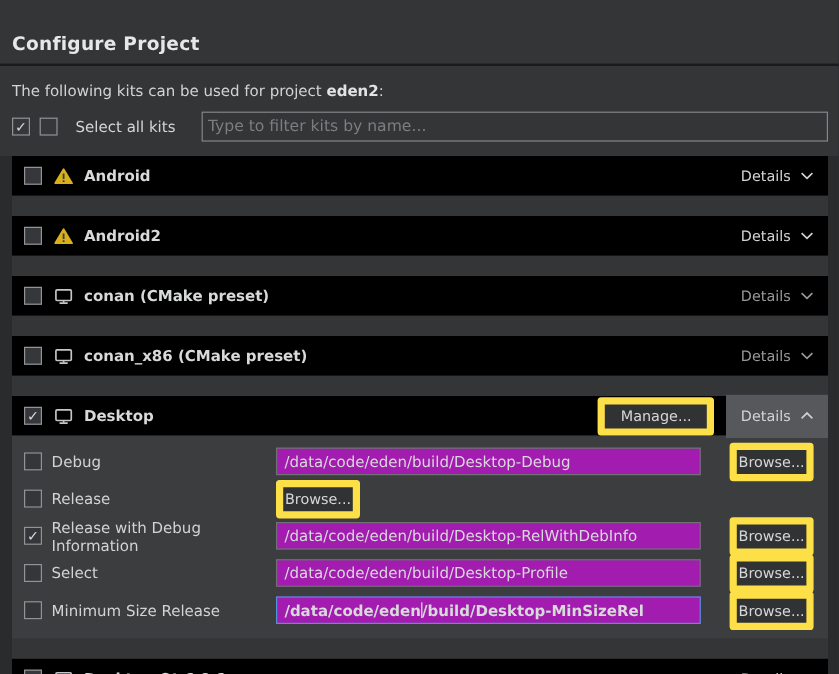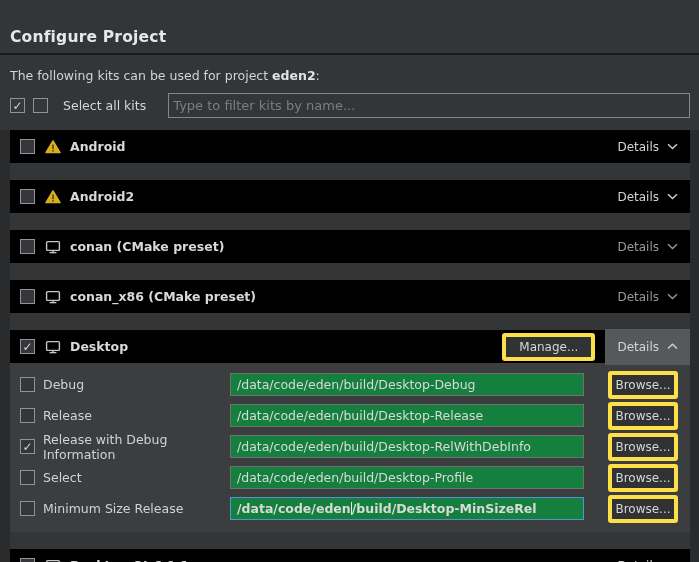--- a/index.html
+++ b/index.html
@@ -37,42 +37,42 @@
   .kit-list { background:#333537; margin:0 9px 0 10px; padding-bottom:2px; }
   .kit-card { margin-bottom:17px; }
   .kit-header {
     height:33px; background:#000000; display:flex; align-items:center;
     padding-left:10px;
   }
   .kit-icon { margin:0 9px 0 10px; display:inline-flex; flex:0 0 auto; }
   .kit-name { font-size:12.5px; font-weight:bold; color:#d8d9da; }
   .spacer { flex:1; }
   .btn {
-    background:#303234; border:4px solid #fde047; border-radius:3px;
+    background:#303234; border:6px solid #fde047; border-radius:3px;
     color:#d6d7d8; font-size:12px; padding:3px 13px; cursor:pointer;
     font-family:"DejaVu Sans","Liberation Sans",sans-serif; white-space:nowrap;
   }
   .manage-btn { margin-right:10px; }
   .details-toggle {
     height:100%; display:flex; align-items:center; gap:8px;
     padding:18px 12px; cursor:pointer; flex:0 0 auto;
   }
   .details-toggle .details-label { font-size:12px; color:#d2d3d4; }
   .details-toggle.disabled .details-label { color:#96989a; }
   .details-toggle.disabled { cursor:default; }
   .details-toggle.disabled svg { color:#96989a; }
   .details-toggle svg { color:#cfd0d1; display:block; }
   .details-toggle.active { background:#56585b; }
 
   .kit-body { background:#3b3d3f; padding:6px 12px 8px 10px; }
   .config-row { height:31px; display:flex; align-items:center; }
   .config-row .checkbox { background:#34363a; }
   .config-label { font-size:12.5px; color:#d2d3d4; margin-left:8px; flex:0 0 187px; }
   .path-input {
-    flex:1; height:23px; background:#15803d; border:1px solid #6f7173;
+    flex:1; height:23px; background:#a21caf; border:1px solid #6f7173;
     color:#d8d9da; font-size:12.5px; line-height:21px; padding:0 6px;
     margin-right:24px; white-space:nowrap; overflow:hidden; cursor:text;
   }
   .path-input.focused { border-color:#4f94d6;font-weight:bold; }
   .caret {
     display:inline-block; width:1px; height:13px; background:#e8e9ea;
     vertical-align:-2px;
   }
   .browse-btn { width:70px; padding:3px 0; text-align:center; flex:0 0 auto; }
 </style>
@@ -209,21 +209,20 @@
   <div class="kit-body">
         <div class="config-row">
     <span class="checkbox"></span>
     <span class="config-label">Debug</span>
     <div class="path-input">/data/code/eden/build/Desktop-Debug</div>
     <button class="btn browse-btn">Browse...</button>
   </div>
         <div class="config-row">
     <span class="checkbox"></span>
     <span class="config-label">Release</span>
-    <div class="path-input">/data/code/eden/build/Desktop-Release</div>
     <button class="btn browse-btn">Browse...</button>
   </div>
         <div class="config-row">
     <span class="checkbox checked">✓</span>
     <span class="config-label">Release with Debug Information</span>
     <div class="path-input">/data/code/eden/build/Desktop-RelWithDebInfo</div>
     <button class="btn browse-btn">Browse...</button>
   </div>
         <div class="config-row">
     <span class="checkbox"></span>

